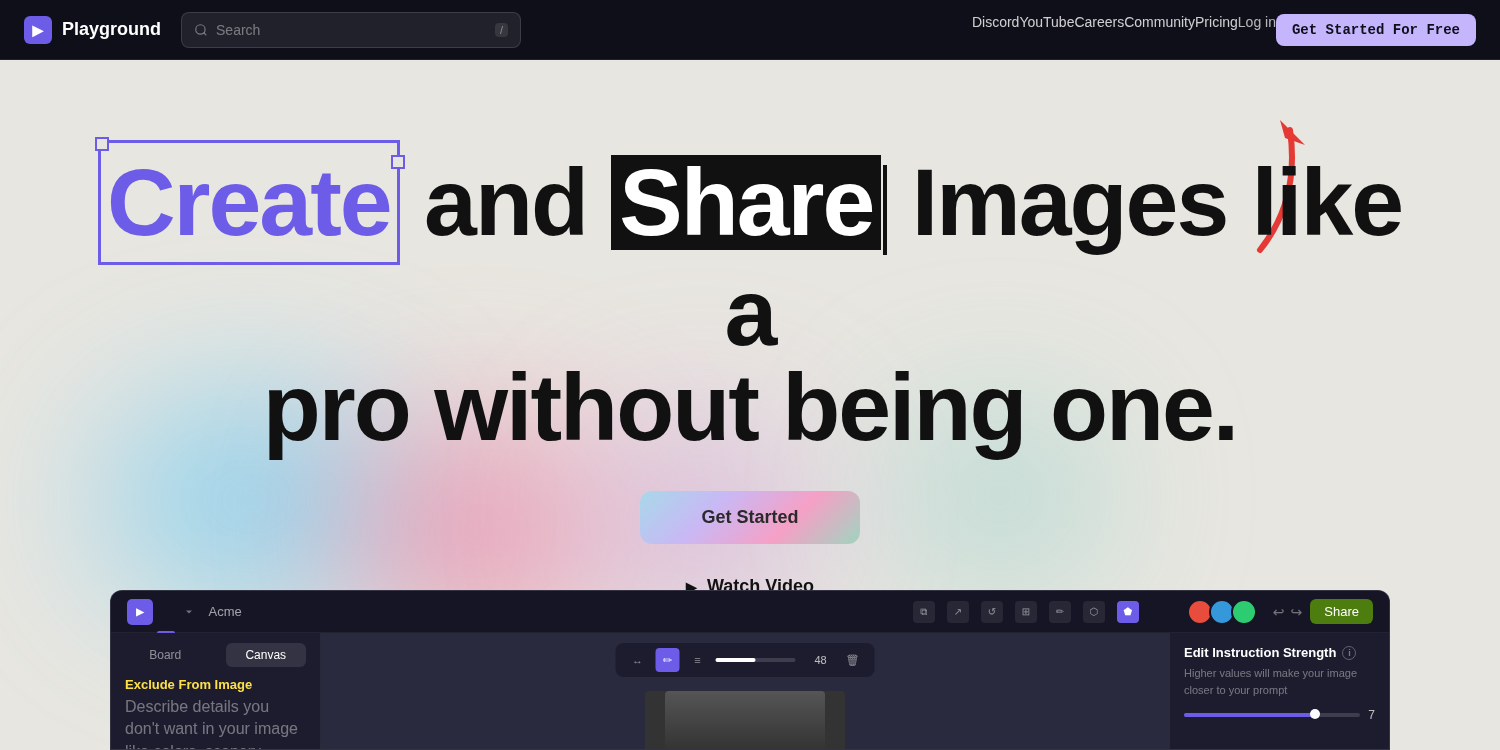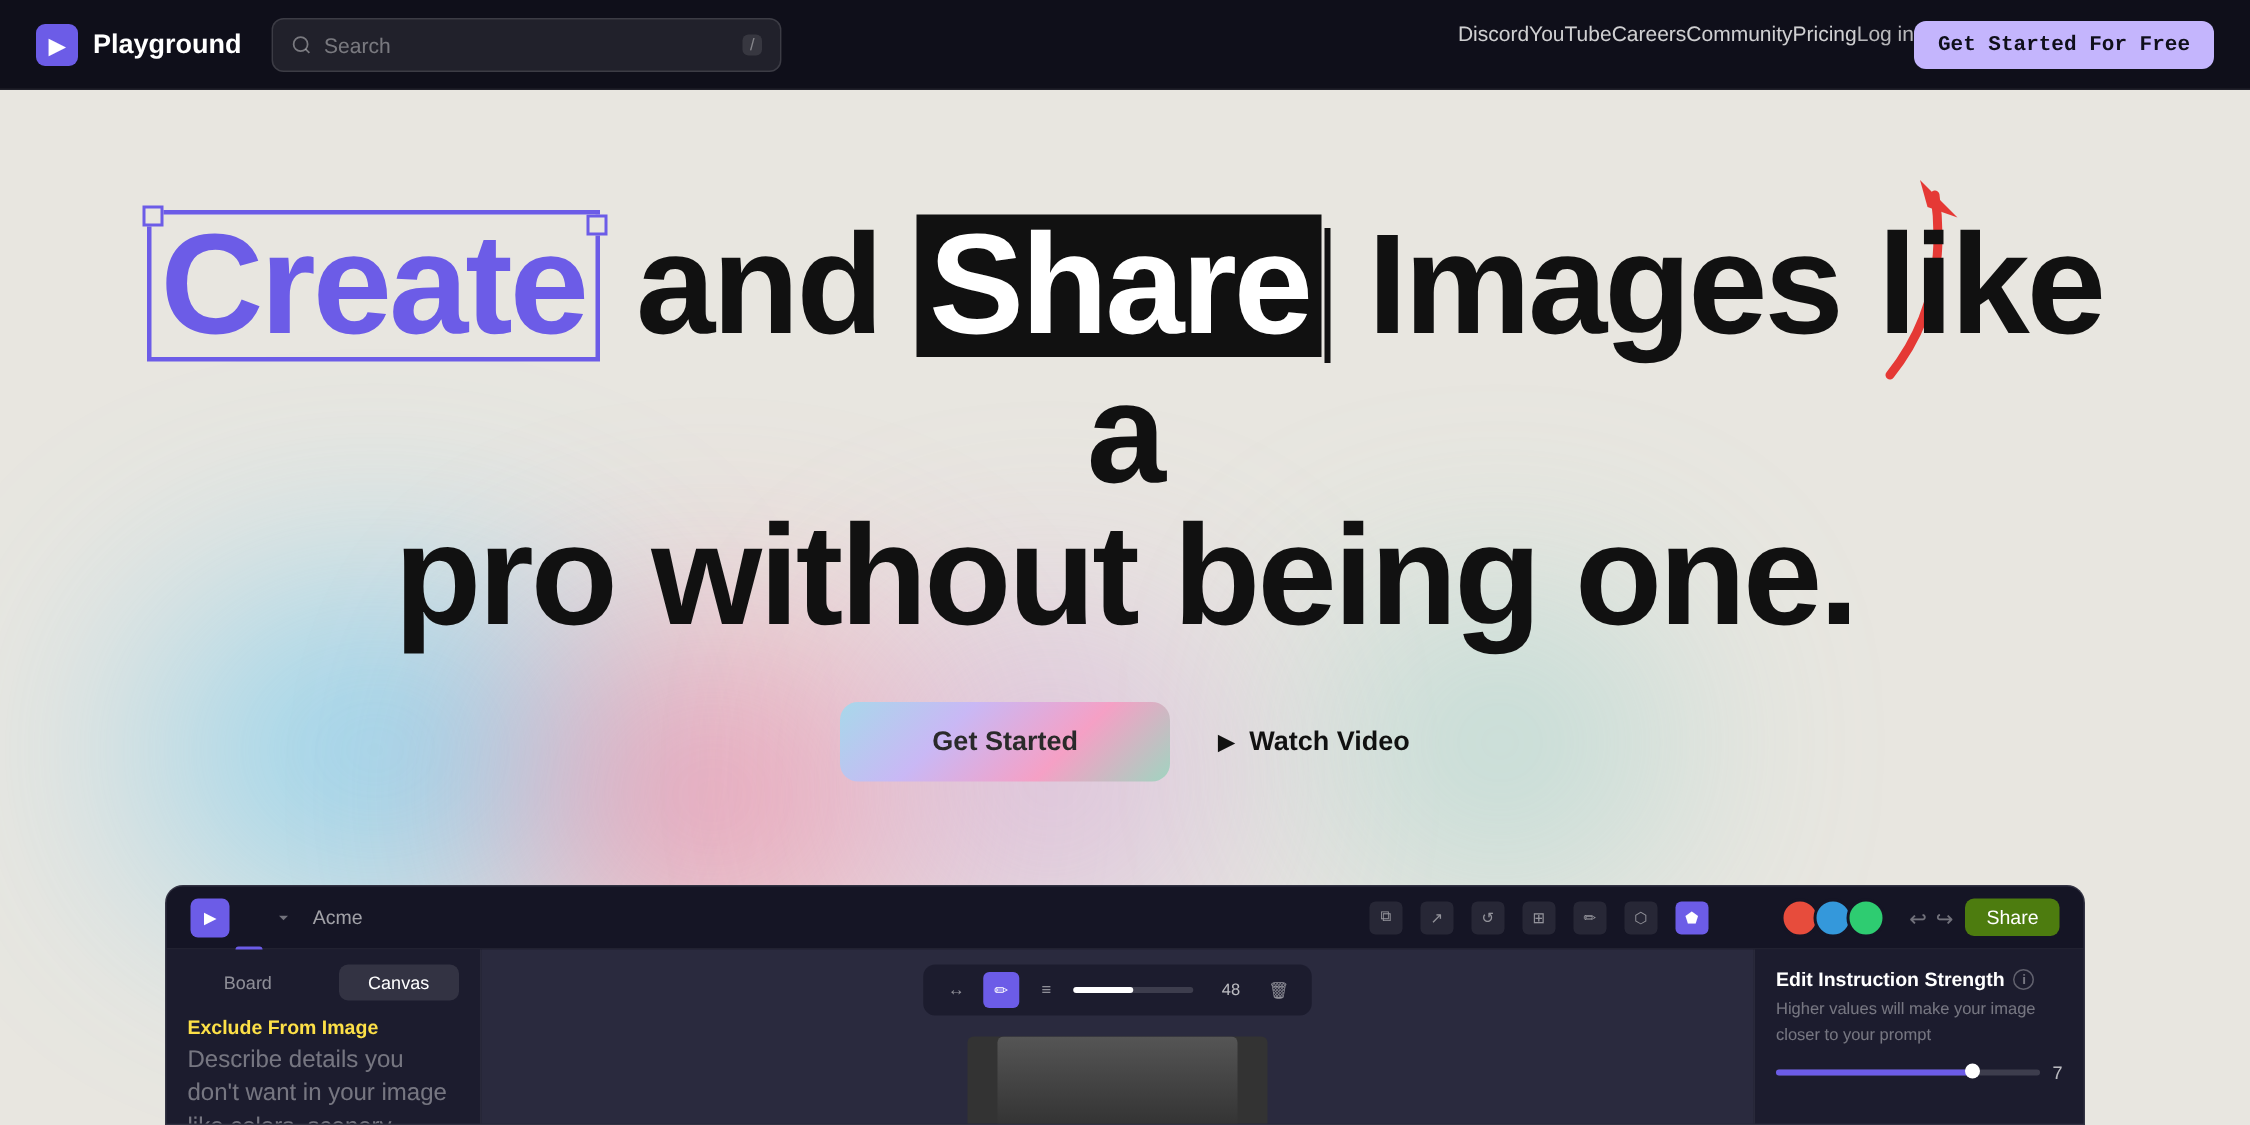--- a/index.html
+++ b/index.html
@@ -144,21 +144,21 @@
       color: #111;
       letter-spacing: -2px;
       max-width: 1400px;
       padding: 0 40px;
       position: relative;
       z-index: 2;
     }
     .headline-create {
       color: #6c5ce7;
       border: 3px solid #6c5ce7;
-      padding: 0 6px;
+      padding: 12px 6px;
       display: inline-block;
       position: relative;
     }
     .headline-create::before,
     .headline-create::after {
       content: '';
       position: absolute;
       width: 10px; height: 10px;
       border: 2px solid #6c5ce7;
       background: #e8e6e0;
@@ -191,20 +191,21 @@
     }
 
     
     .hero-buttons {
       display: flex;
       align-items: center;
       gap: 32px;
       margin-top: 36px;
       position: relative;
       z-index: 2;
+      flex-direction: column;
     }
     .btn-get-started {
       background: linear-gradient(135deg, #a8d8ea, #c9b8f5, #f5a0c5, #a0d4c0);
       border: none;
       border-radius: 12px;
       padding: 16px 48px;
       font-size: 18px;
       font-weight: 600;
       color: #2a2a2a;
       cursor: pointer;

